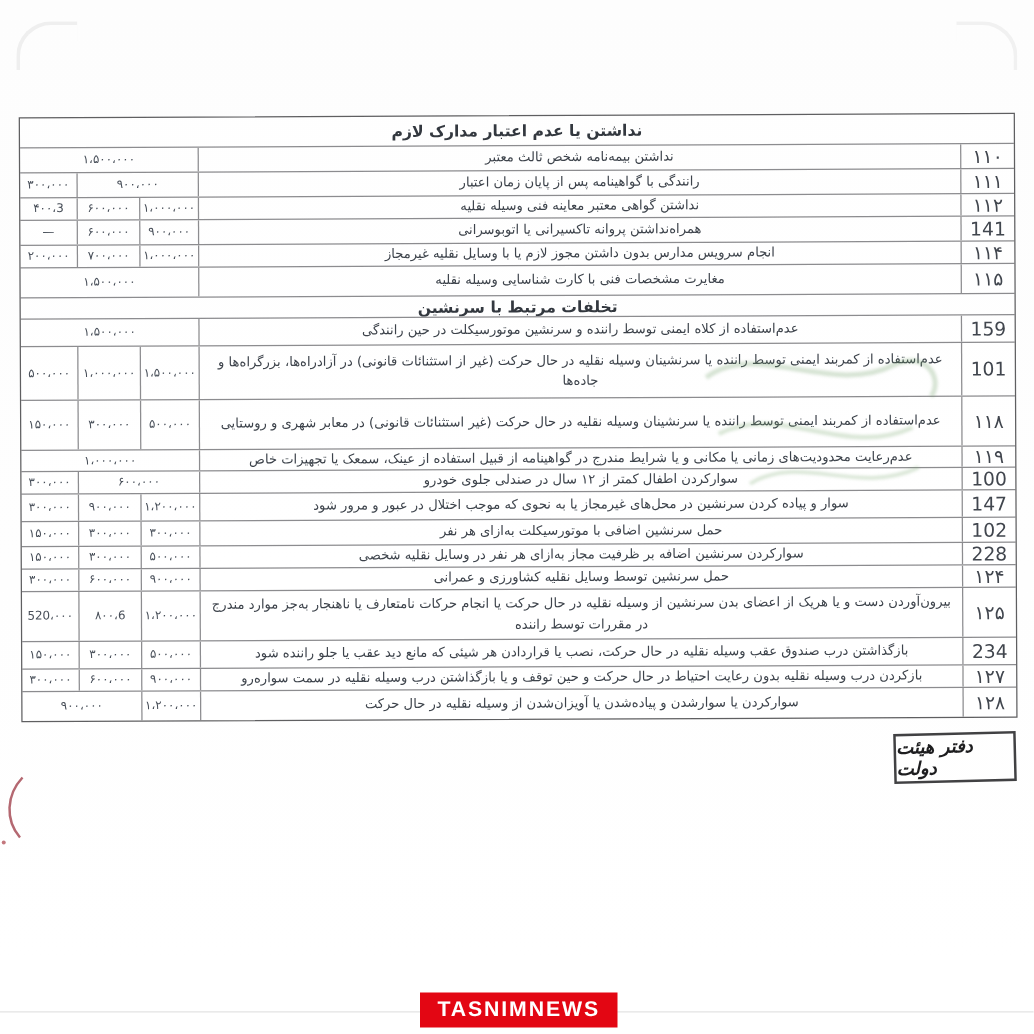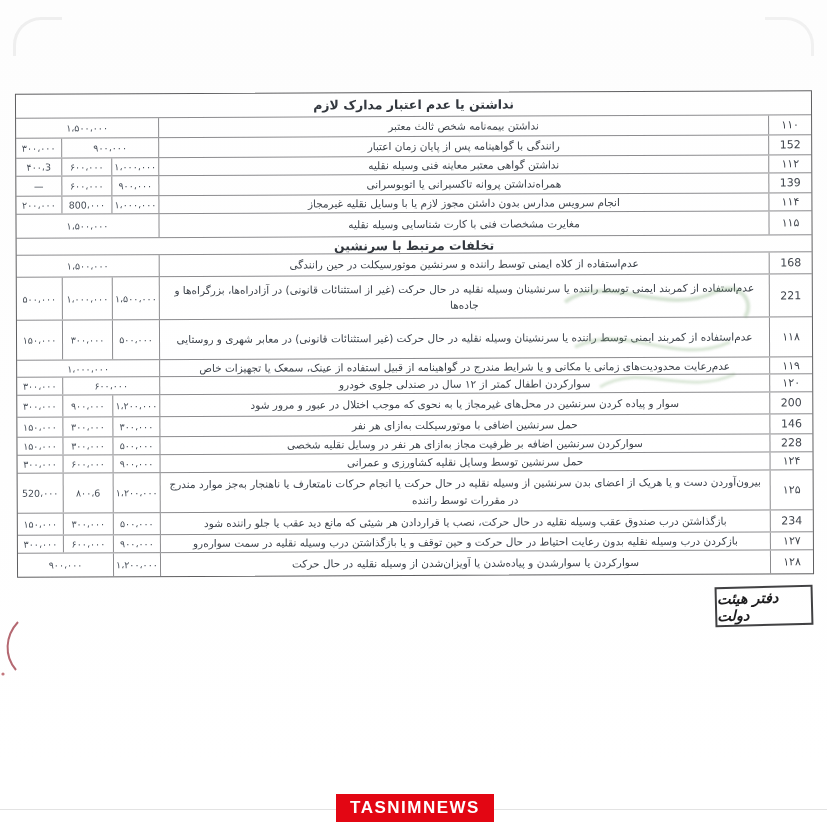--- a/index.html
+++ b/index.html
@@ -28,21 +28,21 @@
   .trow{display:flex;align-items:stretch;box-sizing:border-box;
     border-bottom:1px solid rgba(70,70,74,.62);overflow:hidden;}
   .trow:last-child{border-bottom:none;}
   .cell{box-sizing:border-box;border-right:1px solid rgba(70,70,74,.62);
     display:flex;align-items:center;justify-content:center;}
   .cell:last-child{border-right:none;}
   .amt{font-size:9.5px;letter-spacing:.4px;color:#474e58;white-space:nowrap;}
   .w-a{width:46px;}.w-b{width:50px;}.w-c{width:47px;}
   .w-all{width:143px;}.w-bc{width:97px;}.w-ab{width:96px;}
   .desc{flex:1;text-align:center;font-size:10.5px;line-height:1.55;padding:1px 8px;}
-  .num{width:42px;font-size:11px;color:#41464e;}
+  .num{width:42px;font-size:15px;color:#41464e;}
   .sec{justify-content:center;}
   .sec-title{width:100%;text-align:center;font-weight:bold;font-size:12.5px;color:#33383f;align-self:center;}
 
   
   .stamp{
     position:absolute;left:715px;top:586px;width:98px;height:40px;
     border:2px solid rgba(32,32,34,.85);
     transform:rotate(-1.4deg);
     display:flex;align-items:center;justify-content:center;
     font-family:"DejaVu Serif", serif;font-weight:bold;font-style:italic;
@@ -80,106 +80,106 @@
   <div class="trow" style="height:20px" dir="ltr">
     <div class="cell amt w-all">۱،۵۰۰،۰۰۰</div>
     <div class="cell desc" dir="rtl">نداشتن بیمه‌نامه شخص ثالث معتبر</div>
     <div class="cell num">۱۱۰</div>
   </div>
 
   <div class="trow" style="height:20px" dir="ltr">
     <div class="cell amt w-a">۳۰۰،۰۰۰</div>
     <div class="cell amt w-bc">۹۰۰،۰۰۰</div>
     <div class="cell desc" dir="rtl">رانندگی با گواهینامه پس از پایان زمان اعتبار</div>
-    <div class="cell num">152</div>
+    <div class="cell num">۱۱۱</div>
   </div>
 
   <div class="trow" style="height:18px" dir="ltr">
     <div class="cell amt w-a">۴۰۰،3</div>
     <div class="cell amt w-b">۶۰۰،۰۰۰</div>
     <div class="cell amt w-c">۱،۰۰۰،۰۰۰</div>
     <div class="cell desc" dir="rtl">نداشتن گواهی معتبر معاینه فنی وسیله نقلیه</div>
     <div class="cell num">۱۱۲</div>
   </div>
 
   <div class="trow" style="height:20px" dir="ltr">
     <div class="cell amt w-a">—</div>
     <div class="cell amt w-b">۶۰۰،۰۰۰</div>
     <div class="cell amt w-c">۹۰۰،۰۰۰</div>
     <div class="cell desc" dir="rtl">همراه‌نداشتن پروانه تاکسیرانی یا اتوبوسرانی</div>
-    <div class="cell num">139</div>
+    <div class="cell num">141</div>
   </div>
 
   <div class="trow" style="height:18px" dir="ltr">
     <div class="cell amt w-a">۲۰۰،۰۰۰</div>
-    <div class="cell amt w-b">800،۰۰۰</div>
+    <div class="cell amt w-b">۷۰۰،۰۰۰</div>
     <div class="cell amt w-c">۱،۰۰۰،۰۰۰</div>
     <div class="cell desc" dir="rtl">انجام سرویس مدارس بدون داشتن مجوز لازم یا با وسایل نقلیه غیرمجاز</div>
     <div class="cell num">۱۱۴</div>
   </div>
 
   <div class="trow" style="height:24px" dir="ltr">
     <div class="cell amt w-all">۱،۵۰۰،۰۰۰</div>
     <div class="cell desc" dir="rtl">مغایرت مشخصات فنی با کارت شناسایی وسیله نقلیه</div>
     <div class="cell num">۱۱۵</div>
   </div>
 
   <div class="trow sec" style="height:17px">
     <div class="sec-title">تخلفات مرتبط با سرنشین</div>
   </div>
 
   <div class="trow" style="height:22px" dir="ltr">
     <div class="cell amt w-all">۱،۵۰۰،۰۰۰</div>
     <div class="cell desc" dir="rtl">عدم‌استفاده از کلاه ایمنی توسط راننده و سرنشین موتورسیکلت در حین رانندگی</div>
-    <div class="cell num">168</div>
+    <div class="cell num">159</div>
   </div>
 
   <div class="trow" style="height:43px" dir="ltr">
     <div class="cell amt w-a">۵۰۰،۰۰۰</div>
     <div class="cell amt w-b">۱،۰۰۰،۰۰۰</div>
     <div class="cell amt w-c">۱،۵۰۰،۰۰۰</div>
     <div class="cell desc" dir="rtl">عدم‌استفاده از کمربند ایمنی توسط راننده یا سرنشینان وسیله نقلیه در حال حرکت (غیر از استثنائات قانونی) در آزادراه‌ها، بزرگراه‌ها و جاده‌ها</div>
-    <div class="cell num">221</div>
+    <div class="cell num">101</div>
   </div>
 
   <div class="trow" style="height:40px" dir="ltr">
     <div class="cell amt w-a">۱۵۰،۰۰۰</div>
     <div class="cell amt w-b">۳۰۰،۰۰۰</div>
     <div class="cell amt w-c">۵۰۰،۰۰۰</div>
     <div class="cell desc" dir="rtl">عدم‌استفاده از کمربند ایمنی توسط راننده یا سرنشینان وسیله نقلیه در حال حرکت (غیر استثنائات قانونی) در معابر شهری و روستایی</div>
     <div class="cell num">۱۱۸</div>
   </div>
 
   <div class="trow" style="height:17px" dir="ltr">
     <div class="cell amt w-all">۱،۰۰۰،۰۰۰</div>
     <div class="cell desc" dir="rtl">عدم‌رعایت محدودیت‌های زمانی یا مکانی و یا شرایط مندرج در گواهینامه از قبیل استفاده از عینک، سمعک یا تجهیزات خاص</div>
     <div class="cell num">۱۱۹</div>
   </div>
 
   <div class="trow" style="height:18px" dir="ltr">
     <div class="cell amt w-a">۳۰۰،۰۰۰</div>
     <div class="cell amt w-bc">۶۰۰،۰۰۰</div>
     <div class="cell desc" dir="rtl">سوارکردن اطفال کمتر از ۱۲ سال در صندلی جلوی خودرو</div>
-    <div class="cell num">۱۲۰</div>
+    <div class="cell num">100</div>
   </div>
 
   <div class="trow" style="height:22px" dir="ltr">
     <div class="cell amt w-a">۳۰۰،۰۰۰</div>
     <div class="cell amt w-b">۹۰۰،۰۰۰</div>
     <div class="cell amt w-c">۱،۲۰۰،۰۰۰</div>
     <div class="cell desc" dir="rtl">سوار و پیاده کردن سرنشین در محل‌های غیرمجاز یا به نحوی که موجب اختلال در عبور و مرور شود</div>
-    <div class="cell num">200</div>
+    <div class="cell num">147</div>
   </div>
 
   <div class="trow" style="height:20px" dir="ltr">
     <div class="cell amt w-a">۱۵۰،۰۰۰</div>
     <div class="cell amt w-b">۳۰۰،۰۰۰</div>
     <div class="cell amt w-c">۳۰۰،۰۰۰</div>
     <div class="cell desc" dir="rtl">حمل سرنشین اضافی با موتورسیکلت به‌ازای هر نفر</div>
-    <div class="cell num">146</div>
+    <div class="cell num">102</div>
   </div>
 
   <div class="trow" style="height:18px" dir="ltr">
     <div class="cell amt w-a">۱۵۰،۰۰۰</div>
     <div class="cell amt w-b">۳۰۰،۰۰۰</div>
     <div class="cell amt w-c">۵۰۰،۰۰۰</div>
     <div class="cell desc" dir="rtl">سوارکردن سرنشین اضافه بر ظرفیت مجاز به‌ازای هر نفر در وسایل نقلیه شخصی</div>
     <div class="cell num">228</div>
   </div>
 

